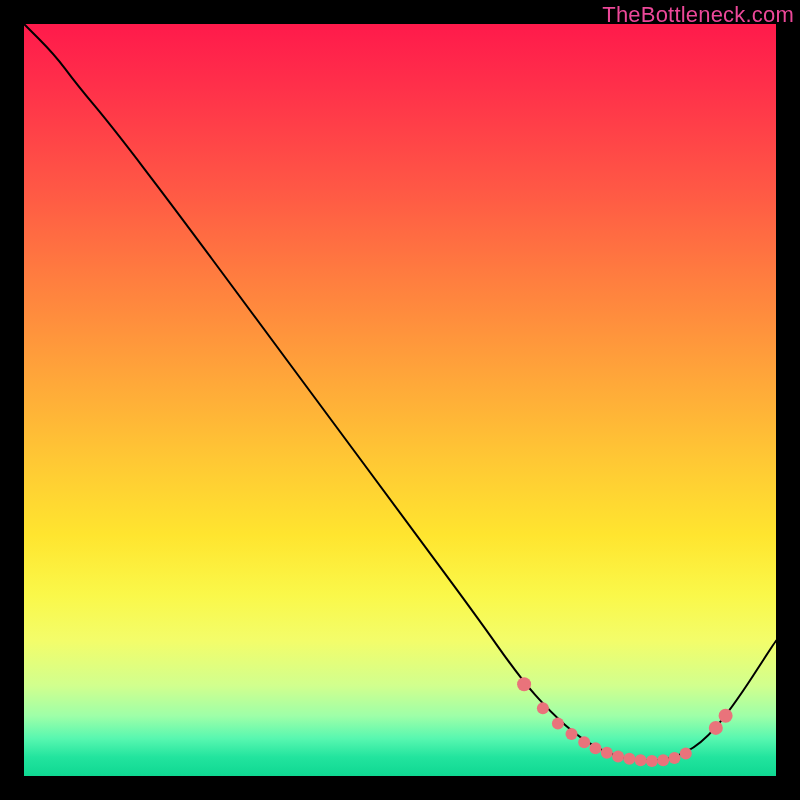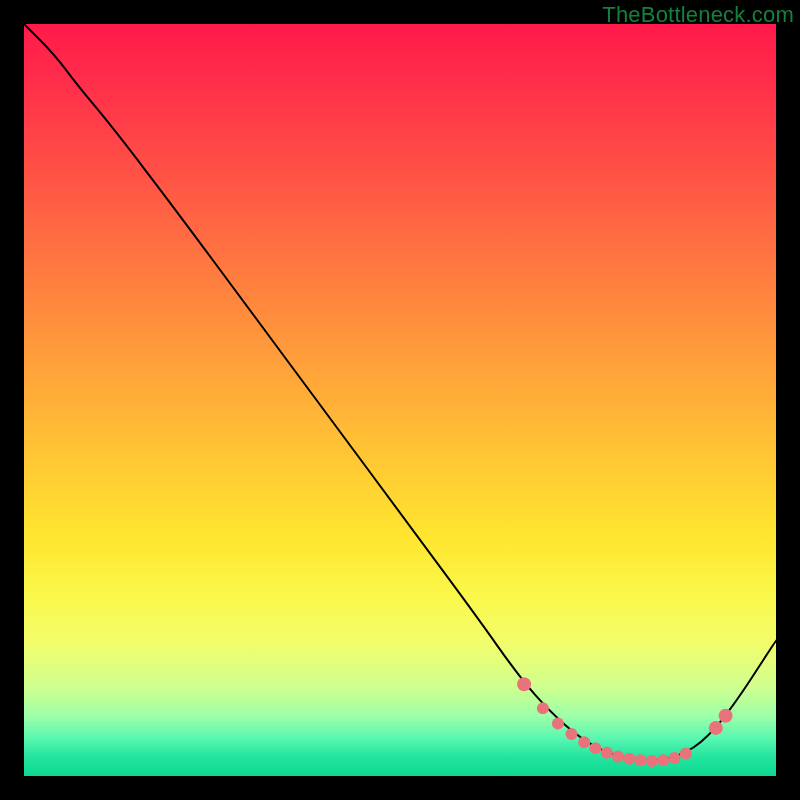--- a/index.html
+++ b/index.html
@@ -39,21 +39,21 @@
       #9effa8 92%,
       #58f7b0 95%,
       #22e49e 97.5%,
       #0fd892 100%
     );
   }
   .watermark {
     position: absolute;
     top: 2px;
     right: 6px;
-    color: #15803d;
+    color: #ec4899;
     font-size: 22px;
     font-weight: 500;
     letter-spacing: 0.2px;
     user-select: none;
   }
   svg.curve {
     position: absolute;
     left: 0;
     top: 0;
     width: 752px;

